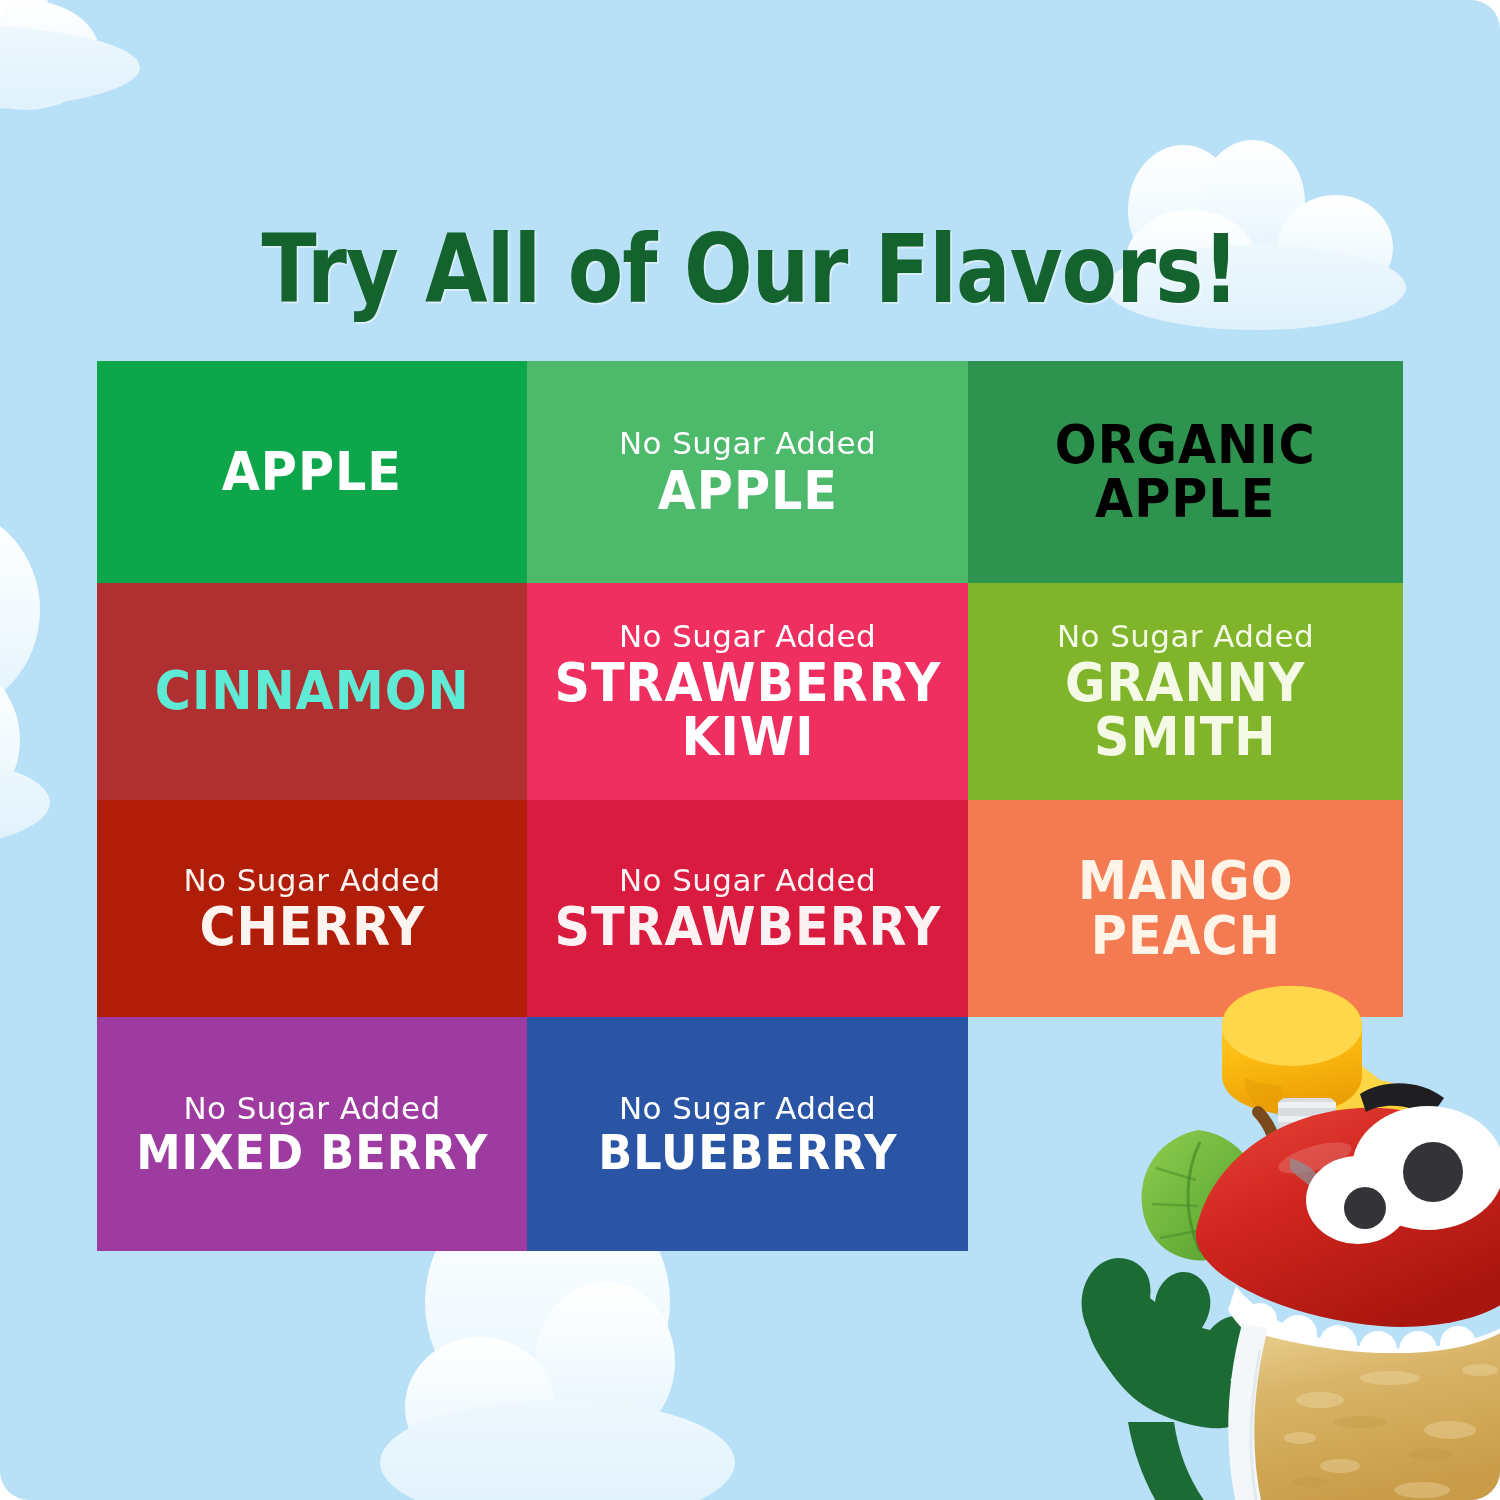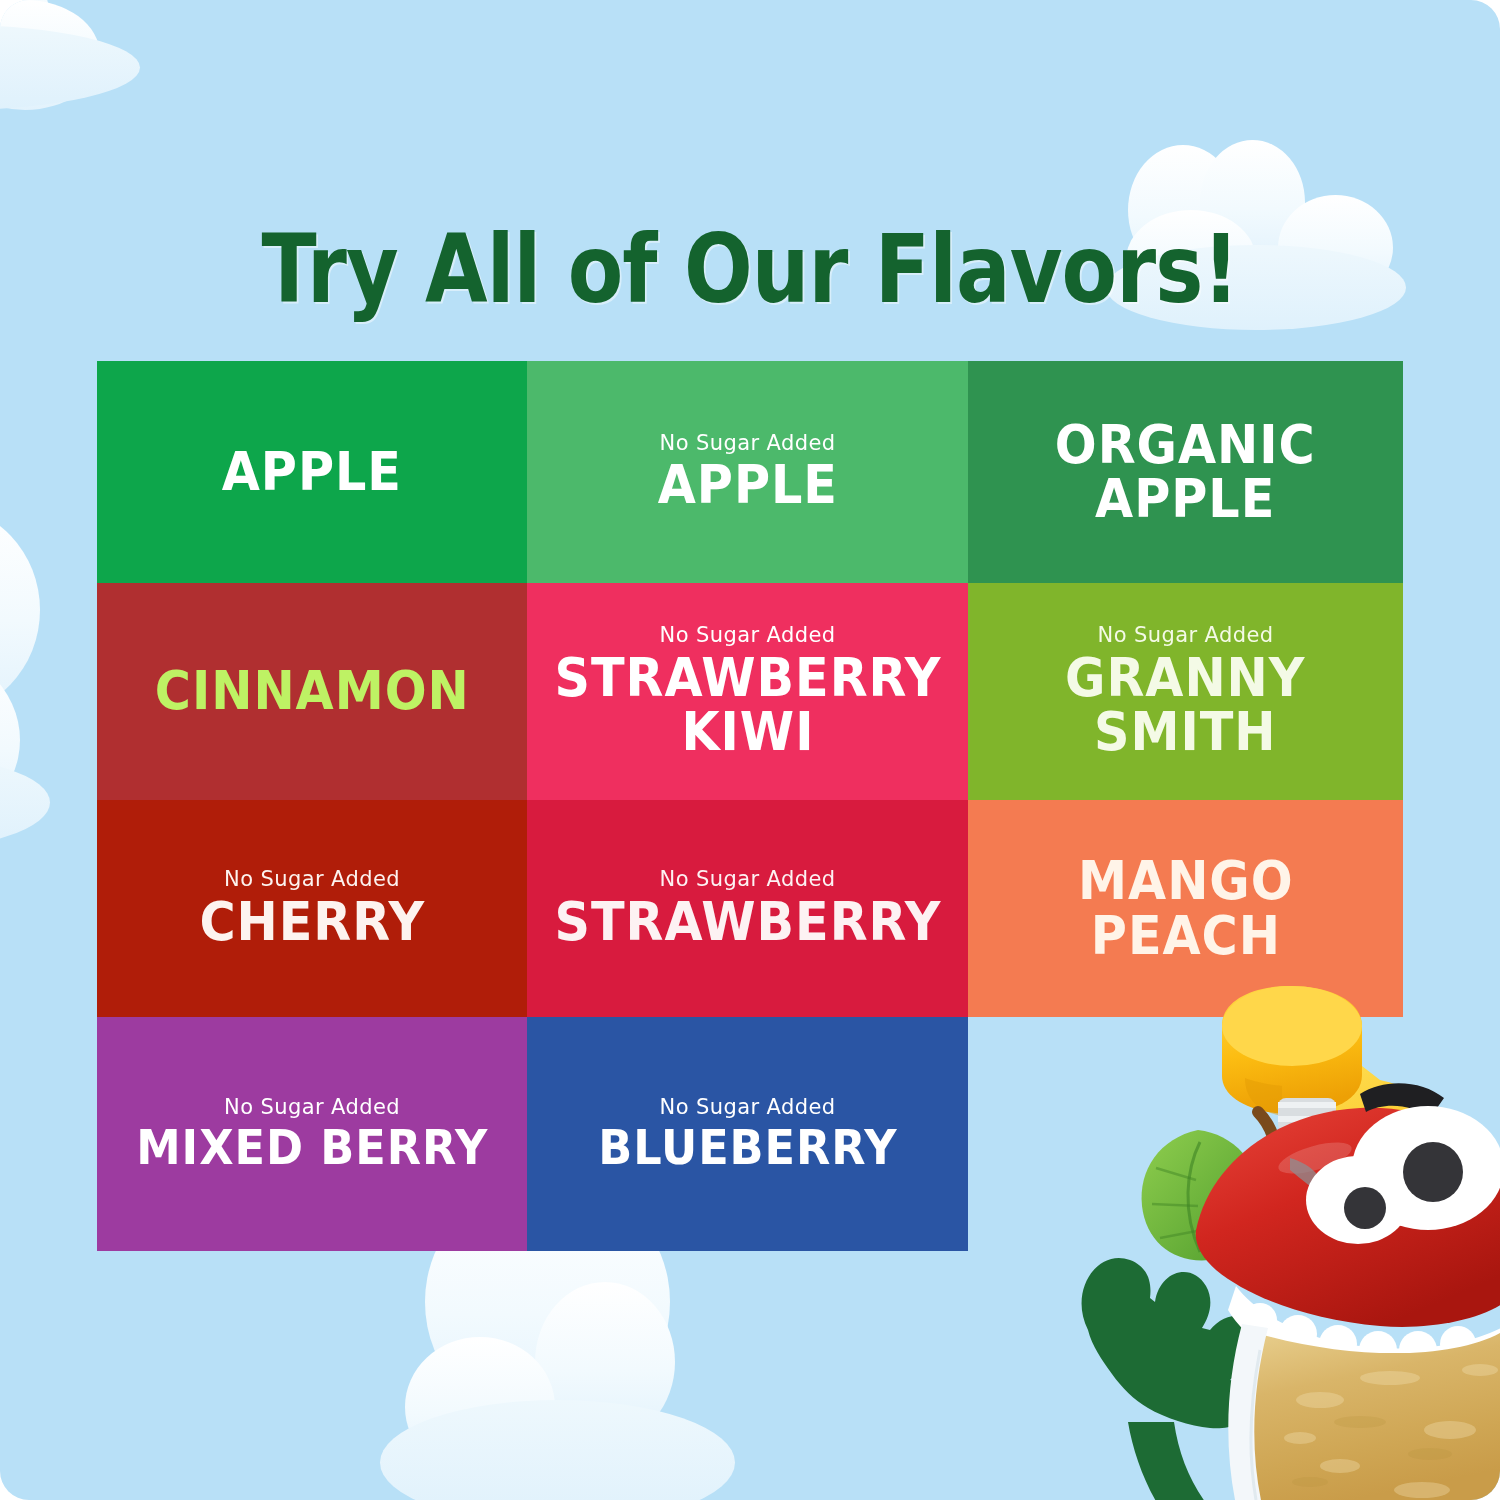--- a/index.html
+++ b/index.html
@@ -71,21 +71,21 @@
     display: flex;
     flex-direction: column;
     align-items: center;
     justify-content: center;
     text-align: center;
     overflow: hidden;
   }
   .cell .nsa {
     font-family: "DejaVu Sans", sans-serif;
     font-weight: normal;
-    font-size: 21px;
+    font-size: 31px;
     line-height: 1.12;
     letter-spacing: 0.4px;
     margin-bottom: 3px;
   }
   .cell .fname {
     font-family: "DejaVu Sans", sans-serif;
     font-weight: bold;
     font-size: 53px;
     line-height: 1.02;
     letter-spacing: 1px;
@@ -148,26 +148,26 @@
     <div class="cell" style="background: rgb(13, 166, 75); color: rgb(255, 255, 255);">
 
       <div class="fname">APPLE</div>
     </div>
 
     <div class="cell" style="background: rgb(76, 185, 107); color: rgb(255, 255, 255);">
       <div class="nsa">No Sugar Added</div>
       <div class="fname">APPLE</div>
     </div>
 
-    <div class="cell" style="background: rgb(47, 147, 80); color: #ffffff;">
+    <div class="cell" style="background: rgb(47, 147, 80); color: #000000;">
 
       <div class="fname">ORGANIC<br>APPLE</div>
     </div>
 
-    <div class="cell" style="background: rgb(176, 47, 48); color: #bef264;">
+    <div class="cell" style="background: rgb(176, 47, 48); color: #5eead4;">
 
       <div class="fname">CINNAMON</div>
     </div>
 
     <div class="cell" style="background: rgb(239, 47, 95); color: rgb(255, 255, 255);">
       <div class="nsa">No Sugar Added</div>
       <div class="fname">STRAWBERRY<br>KIWI</div>
     </div>
 
     <div class="cell" style="background: rgb(128, 181, 43); color: rgb(244, 250, 230);">

